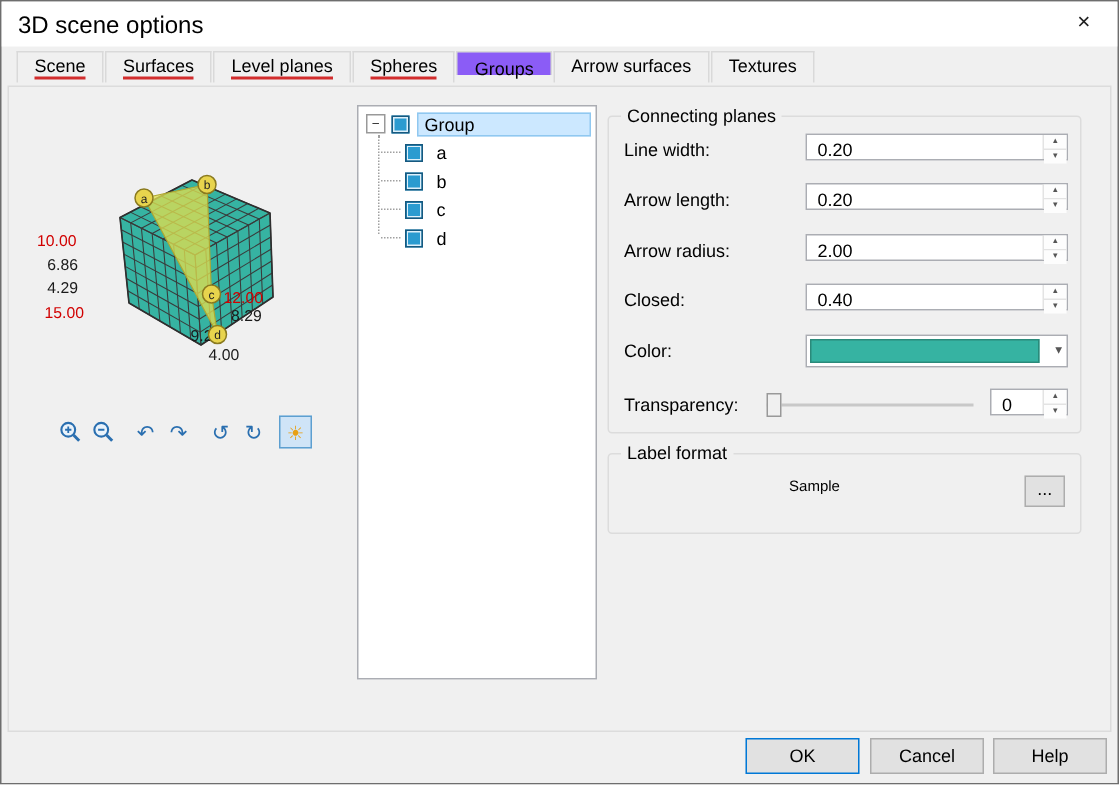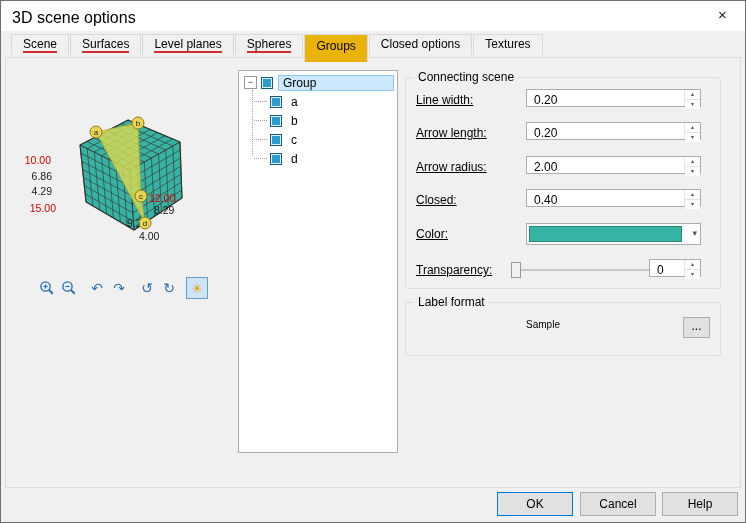--- a/index.html
+++ b/index.html
@@ -13,21 +13,21 @@
   
   .titlebar { position:absolute; top:0; left:0; right:0; height:30px; background:#ffffff; }
   .title { position:absolute; left:11px; top:8px; font-size:16px; }
   .close { position:absolute; right:0; top:0; width:45px; height:30px; text-align:center;
            line-height:28px; font-size:15px; color:#222; cursor:default; }
   
   .tabbar { position:absolute; top:33px; left:4px; right:4px; height:23px;
             display:flex; align-items:flex-start; padding-left:6px; z-index:3; }
   .tab { height:21px; line-height:19px; padding:0 11px; border:1px solid #d9d9d9; border-bottom:none;
          background:#f0f0f0; margin-right:1px; white-space:nowrap; }
-  .tab.active { height:28px; line-height:22px; background:#eab308; margin-bottom:-1px; z-index:4; position:relative; }
+  .tab.active { height:16px; line-height:22px; background:#8b5cf6; margin-bottom:-1px; z-index:4; position:relative; }
   .tab .lbl.marked { border-bottom:2px solid #d22d2d; padding-bottom:0px; }
   
   .tabpage { position:absolute; left:4px; right:4px; top:56px; height:431px;
              background:#f0f0f0; border:1px solid #dcdcdc; z-index:1; }
   
   .preview { position:absolute; left:4px; top:32px; width:215px; height:170px; }
   #mesh text { font-family:"Liberation Sans", sans-serif; }
   .preview-toolbar { position:absolute; left:30px; top:219px; display:flex; align-items:center; }
   .ibtn { width:22px; height:22px; display:flex; align-items:center; justify-content:center;
           border:1px solid transparent; }
@@ -47,21 +47,21 @@
               line-height:11px; text-align:center; color:#333; margin-right:4px; flex:none; }
   .cb { width:12px; height:12px; border:1px solid #17597f; background:#2b9bd0;
         box-shadow:inset 0 0 0 1px #dff0fa; margin-right:5px; flex:none; }
   .tlabel { padding:1px 4px; white-space:nowrap; }
   .tlabel.selected { background:#cce8ff; border:1px solid #90c8f0; padding:0 4px; flex:1; margin-right:3px; }
   
   .gb { position:absolute; border:1px solid #dcdcdc; border-radius:3px; }
   .gb-legend { position:absolute; top:-8px; left:8px; background:#f0f0f0; padding:0 4px; }
   .gb1 { left:399px; top:19px; width:316px; height:212px; }
   .gb2 { left:399px; top:244px; width:316px; height:54px; }
-  .gbrow { position:absolute; left:10px; right:19px; height:22px;text-decoration:underline; }
+  .gbrow { position:absolute; left:10px; right:8px; height:22px; }
   .flabel { line-height:22px; }
   .spin { position:absolute; right:0; top:0; width:175px; height:18px; background:#fff;
           border:1px solid #abadb3; }
   .spin .val { position:absolute; left:7px; top:3px; }
   .spinbtns { position:absolute; right:0; top:0; bottom:0; width:16px; border-left:1px solid #e3e3e3;
               display:flex; flex-direction:column; }
   .sb { flex:1; font-size:6px; line-height:9px; text-align:center; color:#555; background:#fdfdfd; }
   .sb.up { border-bottom:1px solid #e3e3e3; }
   .combo { position:absolute; right:0; top:0; width:175px; height:22px; background:#fff;
            border:1px solid #abadb3; }
@@ -89,21 +89,21 @@
     <span class="title">3D scene options</span>
     <span class="close">×</span>
   </div>
 
   <div class="tabbar">
     <div class="tab"><span class="lbl marked">Scene</span></div>
     <div class="tab"><span class="lbl marked">Surfaces</span></div>
     <div class="tab"><span class="lbl marked">Level planes</span></div>
     <div class="tab"><span class="lbl marked">Spheres</span></div>
     <div class="tab active"><span class="lbl">Groups</span></div>
-    <div class="tab"><span class="lbl">Closed options</span></div>
+    <div class="tab"><span class="lbl">Arrow surfaces</span></div>
     <div class="tab"><span class="lbl">Textures</span></div>
   </div>
 
   <div class="tabpage">
 
     <div class="preview">
       <svg id="mesh" width="215" height="170" viewBox="0 0 215 170">
 
         <polygon points="118,30 170,52 172,108 124,140 76,112 70,55" fill="#36b3a2"></polygon>
 
@@ -242,21 +242,21 @@
         <span class="cb"></span>
         <span class="tlabel">c</span>
       </div>
       <div class="trow child">
         <span class="cb"></span>
         <span class="tlabel">d</span>
       </div>
     </div>
 
     <div class="gb gb1">
-      <span class="gb-legend">Connecting scene</span>
+      <span class="gb-legend">Connecting planes</span>
 
       <div class="gbrow" style="top:11px">
         <span class="flabel">Line width:</span>
         <div class="spin">
           <span class="val">0.20</span>
           <span class="spinbtns">
             <span class="sb up">▴</span>
             <span class="sb">▾</span>
           </span>
         </div>

